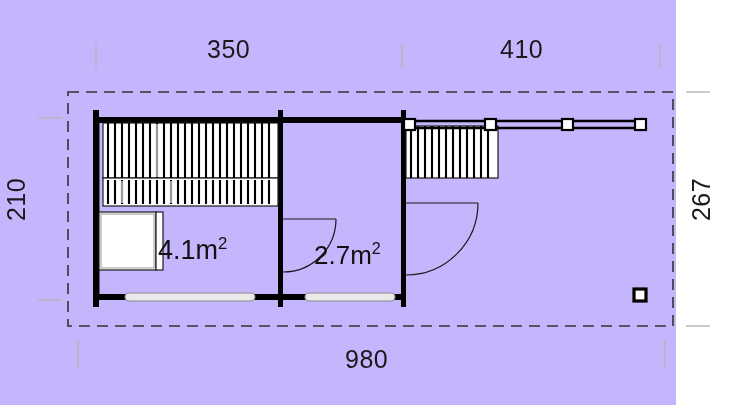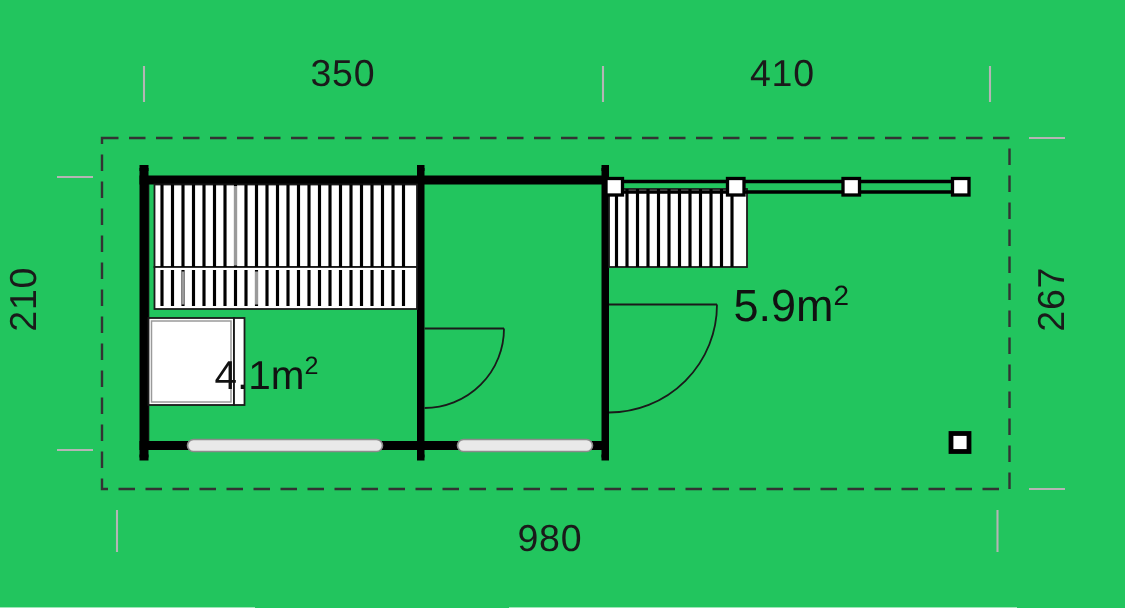--- a/index.html
+++ b/index.html
@@ -8,23 +8,23 @@
     background: #ffffff;
   }
   body {
     width: 750px;
     height: 405px;
     font-family: "Liberation Sans", sans-serif;
     overflow: hidden;
   }
   #plan-root {
     position: relative;
-    width: 750px;
+    width: 676px;
     height: 405px;
-    background: #22c55e;
+    background: #c4b5fd;
   }
   #plan-svg {
     position: absolute;
     left: 0;
     top: 0;
   }
   .dim-label {
     position: absolute;
     font-family: "Liberation Sans", sans-serif;
     font-size: 25px;
@@ -49,21 +49,21 @@
   #dim-left-210 {
     left: -5px; top: 185px;
     transform: rotate(-90deg);
     transform-origin: center center;
   }
   #dim-right-267 {
     left: 680px; top: 185px;
     transform: rotate(-90deg);
     transform-origin: center center;
   }
-  #area-sauna { left: 143px; top: 235px; font-size: 27px; text-align: right; }
+  #area-sauna { left: 158px; top: 235px; font-size: 27px; text-align: right; }
   #area-wc     { left: 314px; top: 240px; font-size: 26px; }
   #area-main   { left: 489px; top: 188px; font-size: 30px; }
 </style>
 </head>
 <body>
 
 <div id="plan-root">
 
   <svg id="plan-svg" width="750" height="405" viewBox="0 0 750 405">
 
@@ -243,18 +243,18 @@
   <div class="dim-label" id="dim-bottom-690">980</div>
 
   <div class="dim-label" id="dim-left-210">210</div>
 
   <div class="dim-label" id="dim-right-267">267</div>
 
   <div class="area-label" id="area-sauna">
     <span>4.1</span><span>m</span><span class="sup">2</span>
   </div>
 
-
-  <div class="area-label" id="area-main">
-    <span>5.9</span><span>m</span><span class="sup">2</span>
+  <div class="area-label" id="area-wc">
+    <span>2.7</span><span>m</span><span class="sup">2</span>
   </div>
 
+
 </div>
 
 </body></html>

